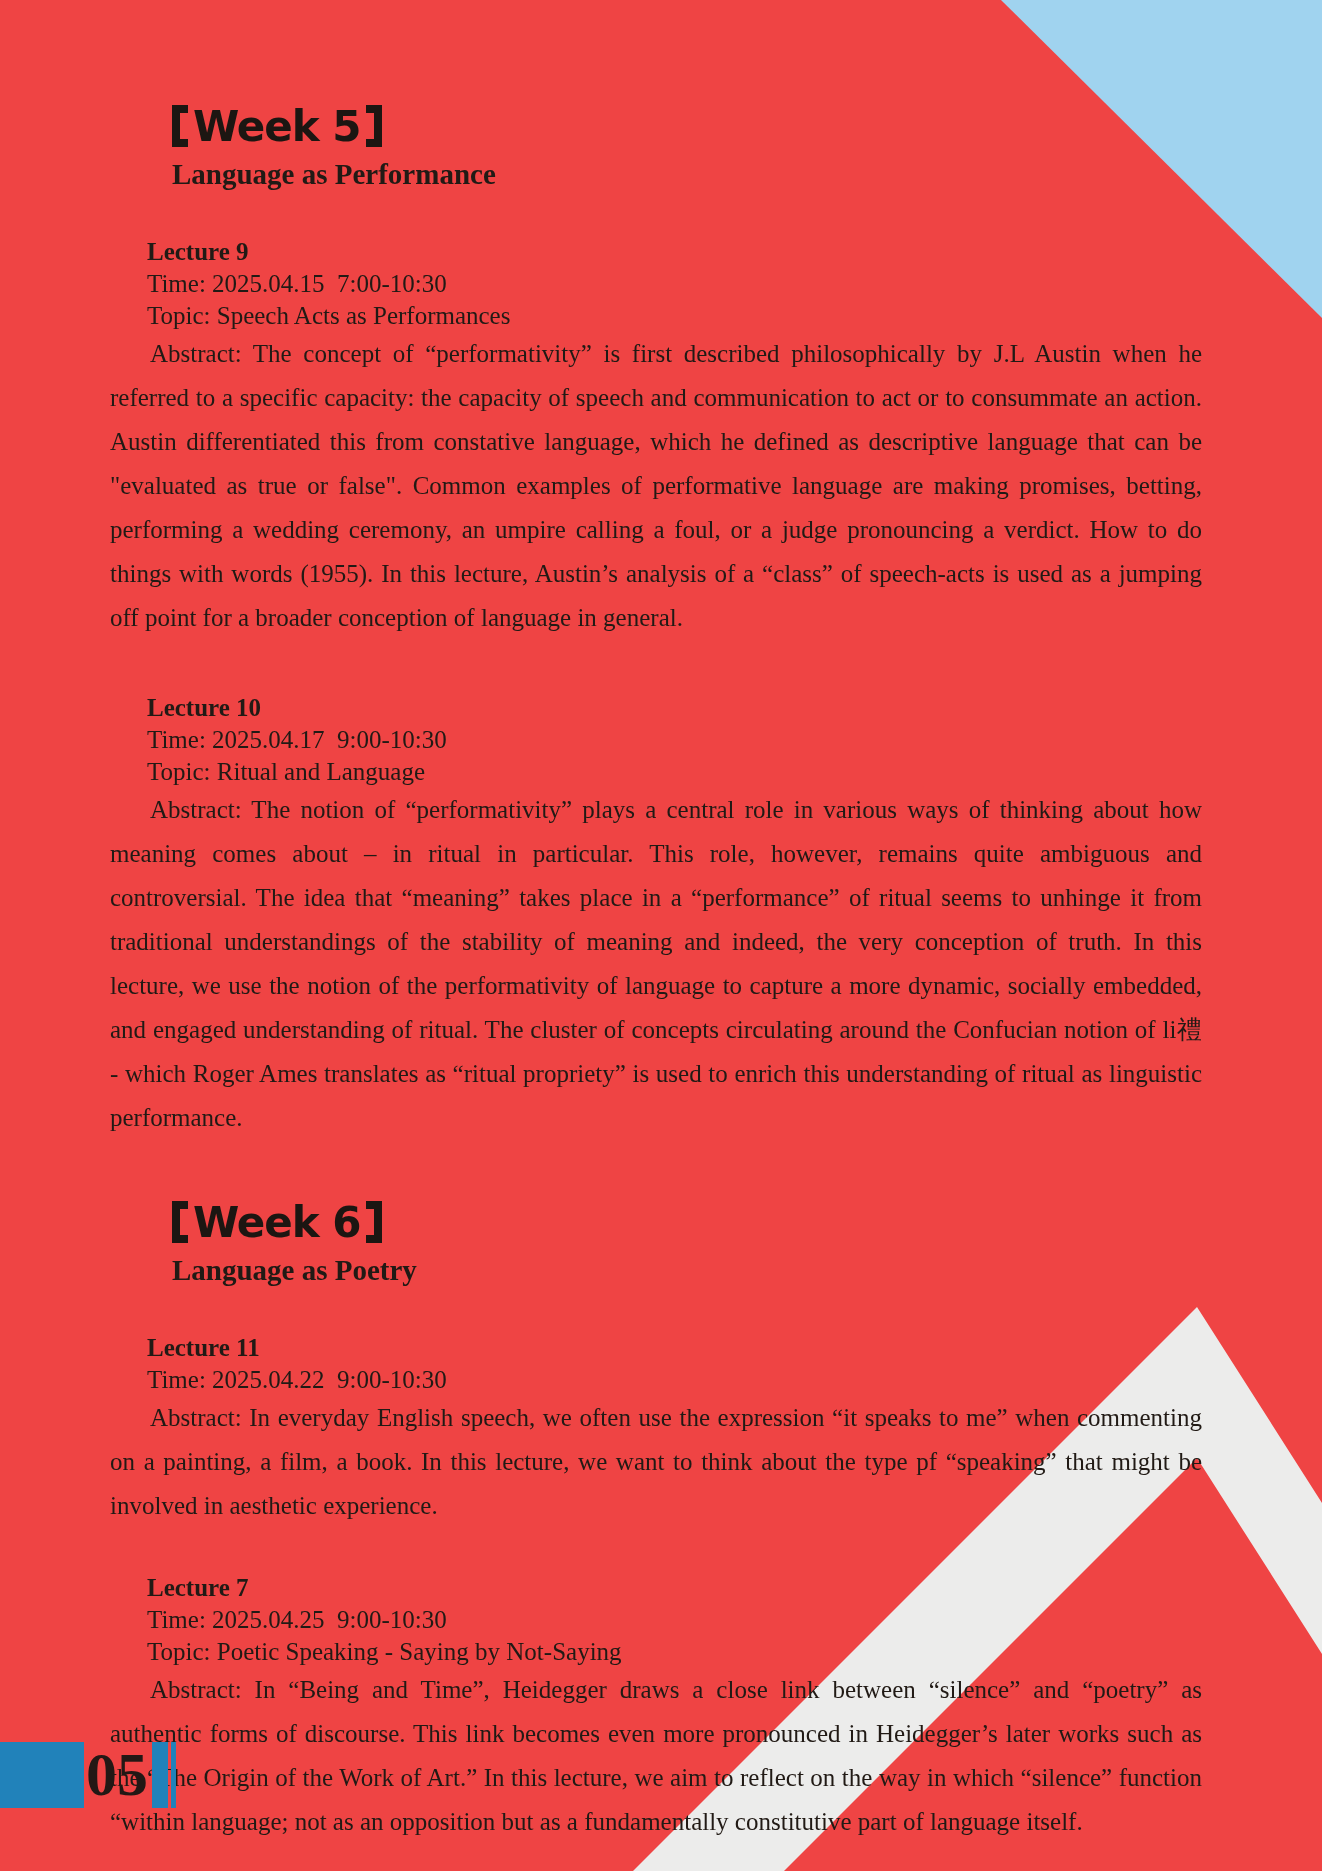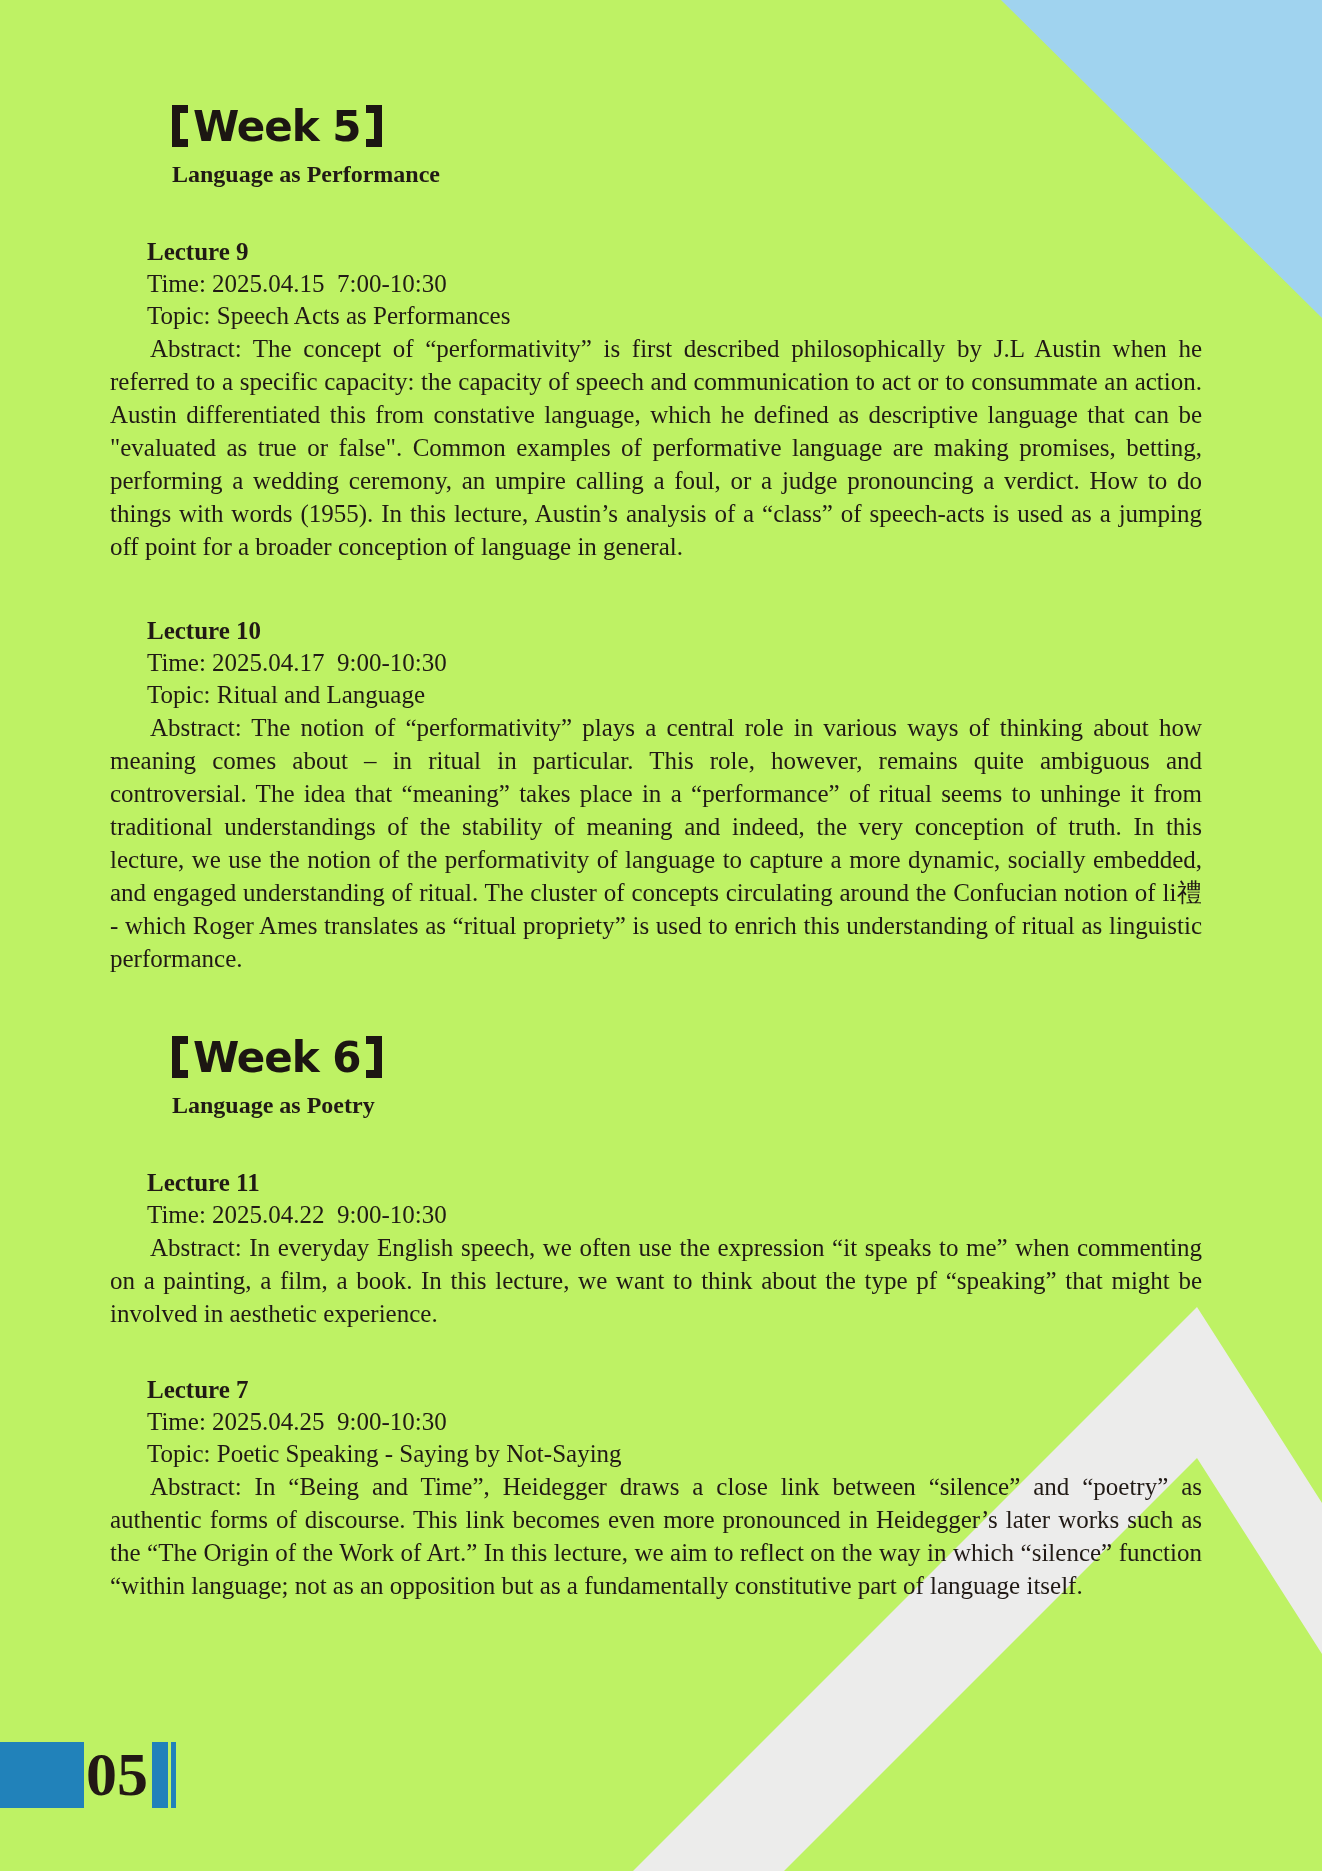--- a/index.html
+++ b/index.html
@@ -1,20 +1,20 @@
 <!DOCTYPE html>
 <html><head>
 <meta charset="utf-8">
 <style>
   html,body{margin:0;padding:0;background:#888;}
   .page{
     position:relative;
     width:1322px;height:1871px;
     margin:0 auto;
-    background:#bef264;
+    background:#ef4444;
     overflow:hidden;
     font-family:"Liberation Serif", serif;
     color:#211a15;
   }
   .deco-svg{position:absolute;left:0;top:0;z-index:0;}
   .content{
     position:absolute;left:110px;top:0;width:1092px;z-index:1;
     padding-top:104px;
   }
   .week-heading{
@@ -28,28 +28,28 @@
   }
   .bracket{
     display:inline-block;
     width:8px;height:26px;
     border:8px solid #1c1612;
     vertical-align:-6px;
   }
   .bracket-left{border-right:none;margin-right:5px;}
   .bracket-right{border-left:none;margin-left:5px;}
   .week-subtitle{
-    font-size:24px;font-weight:bold;line-height:32px;
+    font-size:29px;font-weight:bold;line-height:32px;
     margin:8px 0 0 62px;
   }
   .lecture{margin-top:46px;}
   .lecture-title{font-weight:bold;font-size:25px;line-height:32px;margin-left:37px;}
   .lecture-line{font-size:25px;line-height:32px;margin-left:37px;white-space:pre-wrap;}
   .lecture-abstract{
-    font-size:25px;line-height:33px;
+    font-size:25px;line-height:44px;
     text-align:justify;text-indent:40px;
     margin:0;
   }
   .mt52{margin-top:52px;}
   .mt44{margin-top:44px;}
   .week-section-2{margin-top:60px;}
   .footer-rect{position:absolute;left:0;top:1742px;width:84px;height:66px;z-index:1;}
   .footer-pagenum{
     position:absolute;left:86px;top:1742px;height:66px;z-index:1;
     font-family:"Liberation Serif", serif;

